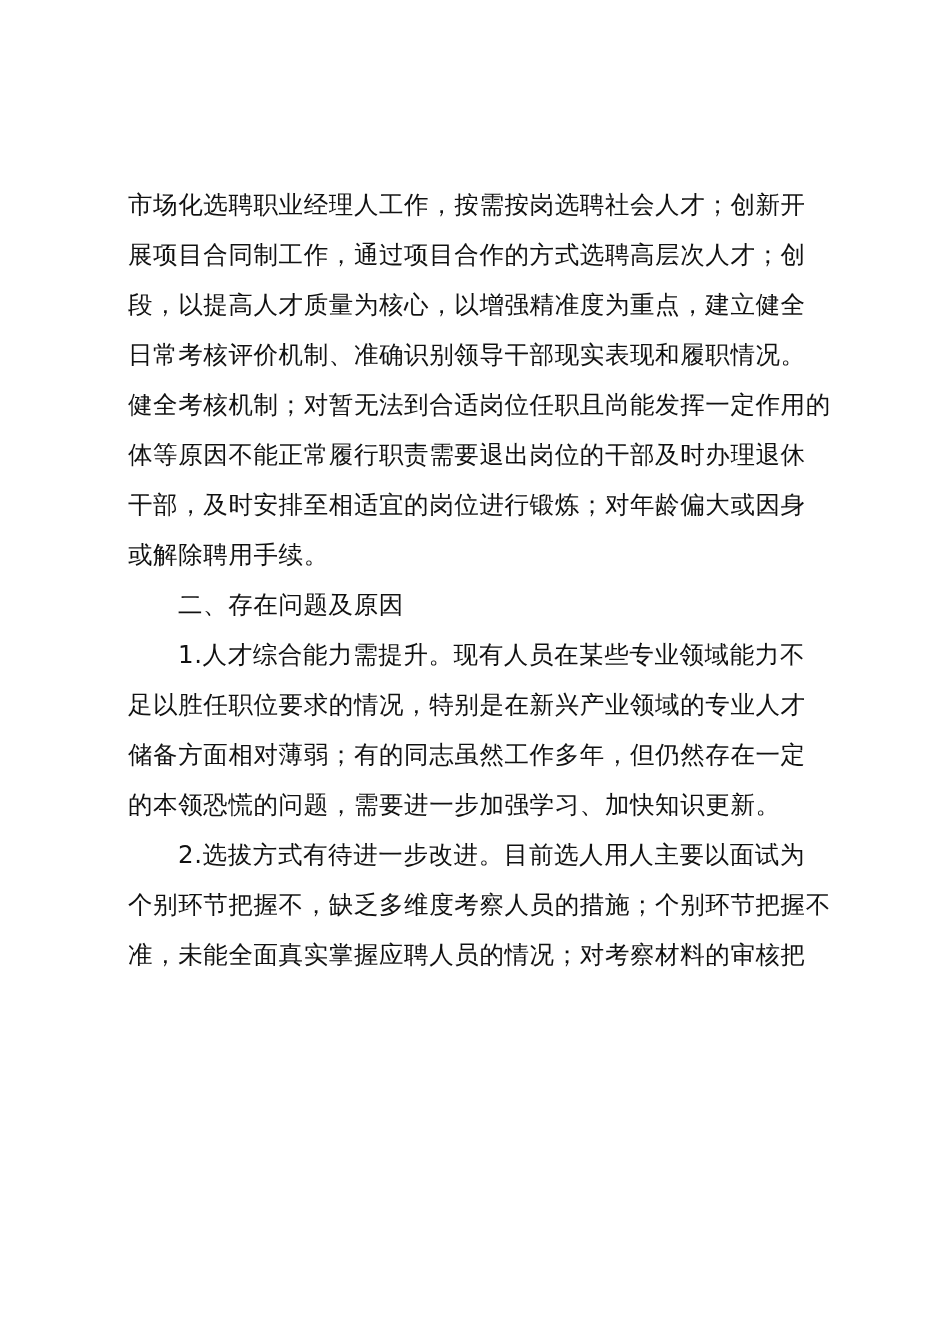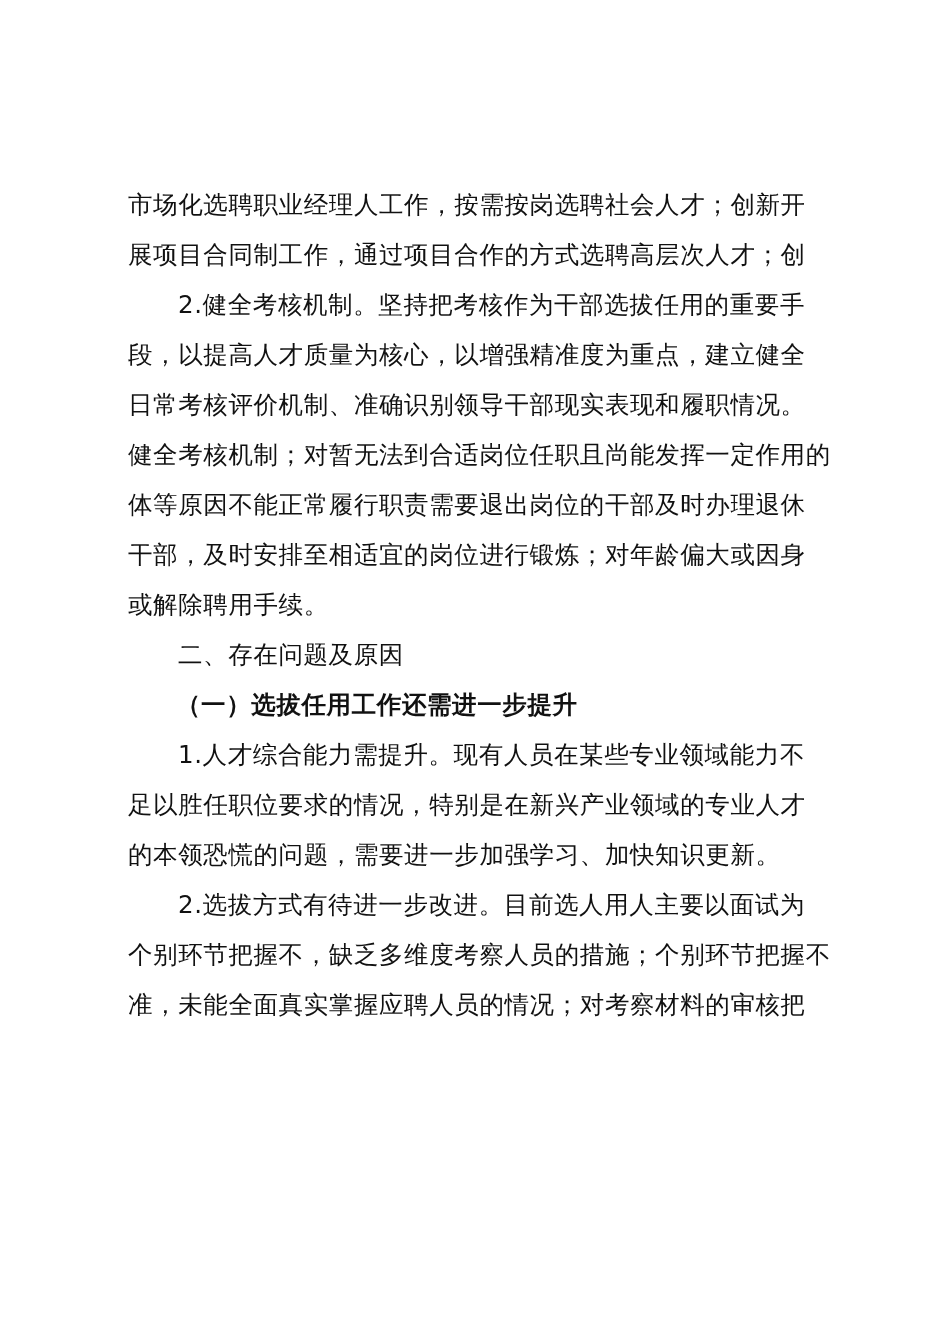--- a/index.html
+++ b/index.html
@@ -51,43 +51,40 @@
 
 <div class="page">
   <div class="content">
 
     <div>
       <div class="line">市场化选聘职业经理人工作，按需按岗选聘社会人才；创新开</div>
       <div class="line">展项目合同制工作，通过项目合作的方式选聘高层次人才；创</div>
     </div>
 
     <div>
-      <div class="line indent">2.健全考核机制。坚持把考核作为干部选拔任用的重要手</div>
       <div class="line">段，以提高人才质量为核心，以增强精准度为重点，建立健全</div>
       <div class="line">日常考核评价机制、准确识别领导干部现实表现和履职情况。</div>
     </div>
 
     <div>
       <div class="line">健全考核机制；对暂无法到合适岗位任职且尚能发挥一定作用的</div>
       <div class="line">体等原因不能正常履行职责需要退出岗位的干部及时办理退休</div>
       <div class="line">干部，及时安排至相适宜的岗位进行锻炼；对年龄偏大或因身</div>
       <div class="line">或解除聘用手续。</div>
     </div>
 
     <div>
       <div class="line indent">二、存在问题及原因</div>
     </div>
 
-    <div>
-      <div class="line bold heading2">（一）选拔任用工作还需进一步提升</div>
-    </div>
 
     <div>
       <div class="line indent">1.人才综合能力需提升。现有人员在某些专业领域能力不</div>
       <div class="line">足以胜任职位要求的情况，特别是在新兴产业领域的专业人才</div>
+      <div class="line">储备方面相对薄弱；有的同志虽然工作多年，但仍然存在一定</div>
       <div class="line">的本领恐慌的问题，需要进一步加强学习、加快知识更新。</div>
     </div>
 
     <div>
       <div class="line indent">2.选拔方式有待进一步改进。目前选人用人主要以面试为</div>
       <div class="line">个别环节把握不，缺乏多维度考察人员的措施；个别环节把握不</div>
       <div class="line">准，未能全面真实掌握应聘人员的情况；对考察材料的审核把</div>
     </div>
 
   </div>

